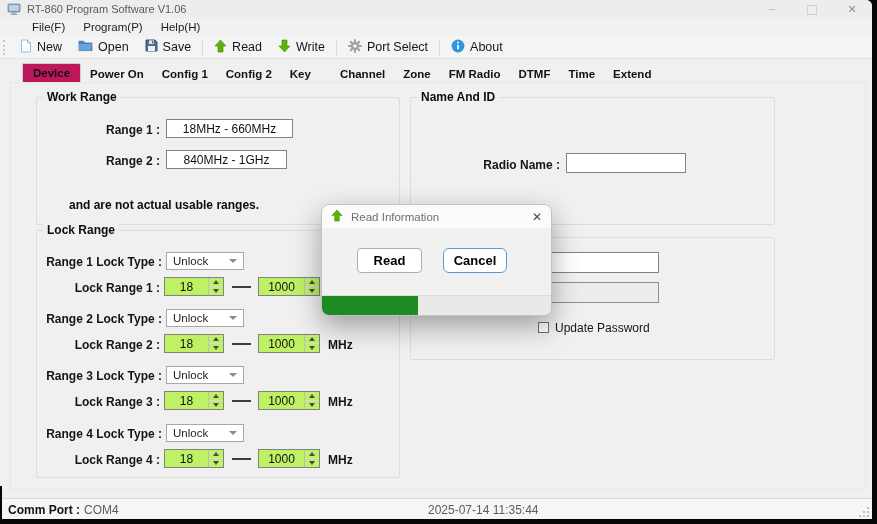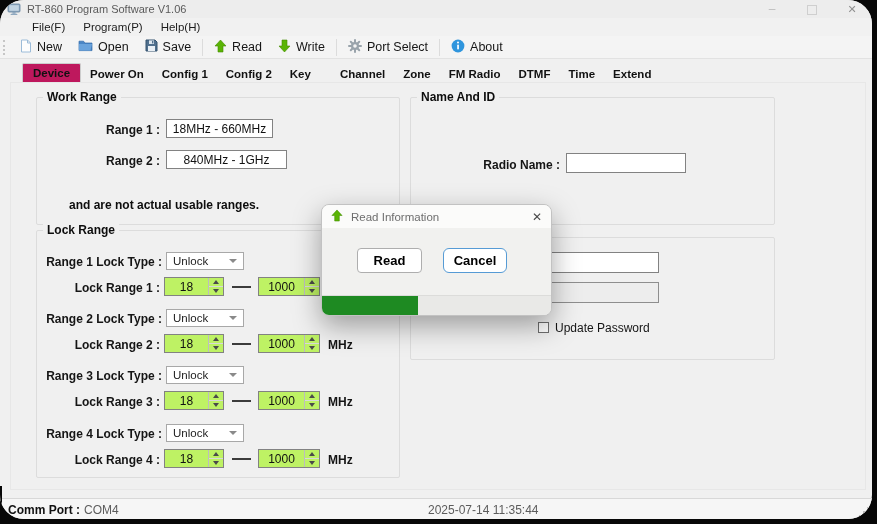--- a/index.html
+++ b/index.html
@@ -1,19 +1,19 @@
 <!DOCTYPE html>
 <html><head>
 <meta charset="utf-8">
 <style>
   html,body{margin:0;padding:0;}
   .stage{position:relative;width:877px;height:524px;background:#070707;overflow:hidden;
          font-family:"Liberation Sans",sans-serif;-webkit-user-select:none;}
   .window{position:absolute;left:0;top:0;width:872px;height:519px;background:#f0f0f0;
-          border-top-right-radius:6px;overflow:hidden;border-radius:24px;}
+          border-top-right-radius:6px;overflow:hidden;}
 
   
   .titlebar{position:absolute;left:0;top:0;width:100%;height:18px;background:#ededed;
             display:flex;align-items:center;}
   .titlebar .appicon{margin-left:7px;display:flex;align-items:center;}
   .titlebar .title{margin-left:6px;font-size:11px;color:#5a5a5a;}
   .wctrls{position:absolute;right:0;top:0;height:18px;display:flex;align-items:center;}
   .wctrl{width:40px;text-align:center;font-size:12px;color:#bdbdbd;line-height:18px;}
   .wctrl.max span{display:inline-block;width:8px;height:8px;border:1px solid #cfcfcf;vertical-align:middle;}
   .wctrl.close{color:#8f8f8f;font-size:11px;}
@@ -214,21 +214,21 @@
       <span class="tab">DTMF</span>
       <span class="tab">Time</span>
       <span class="tab">Extend</span>
     </div>
     <div class="panel"></div>
 
     <div class="group" style="left:36px;top:97px;width:364px;height:128px;text-decoration:underline;">
       <span class="group-label">Work Range</span>
     </div>
     <div class="lbl" style="left:40px;top:123px;width:120px;">Range 1 :</div>
-    <div class="box-input" style="left:166px;top:119px;width:107px;height:19px;">18MHz - 660MHz</div>
+    <div class="box-input" style="left:166px;top:119px;width:127px;height:19px;">18MHz - 660MHz</div>
     <div class="lbl" style="left:40px;top:154px;width:120px;">Range 2 :</div>
     <div class="box-input" style="left:166px;top:150px;width:121px;height:19px;">840MHz - 1GHz</div>
     <div class="note-line" style="left:69px;top:198px;">and are not actual usable ranges.</div>
 
     <div class="group" style="left:410px;top:97px;width:365px;height:128px;">
       <span class="group-label">Name And ID</span>
     </div>
     <div class="lbl" style="left:442px;top:158px;width:118px;">Radio Name :</div>
     <div class="text-input" style="left:566px;top:153px;width:120px;height:20px;"></div>
 

